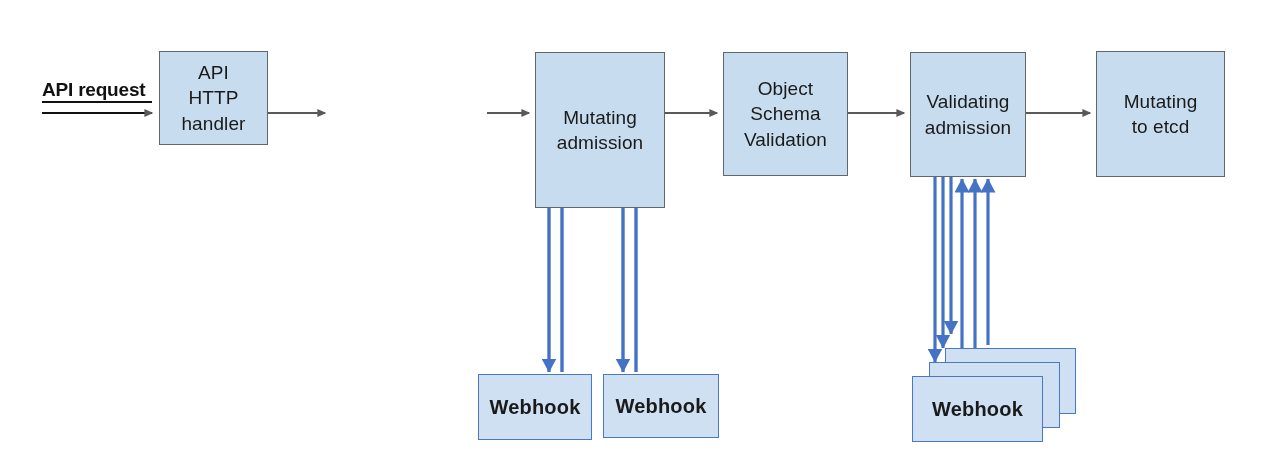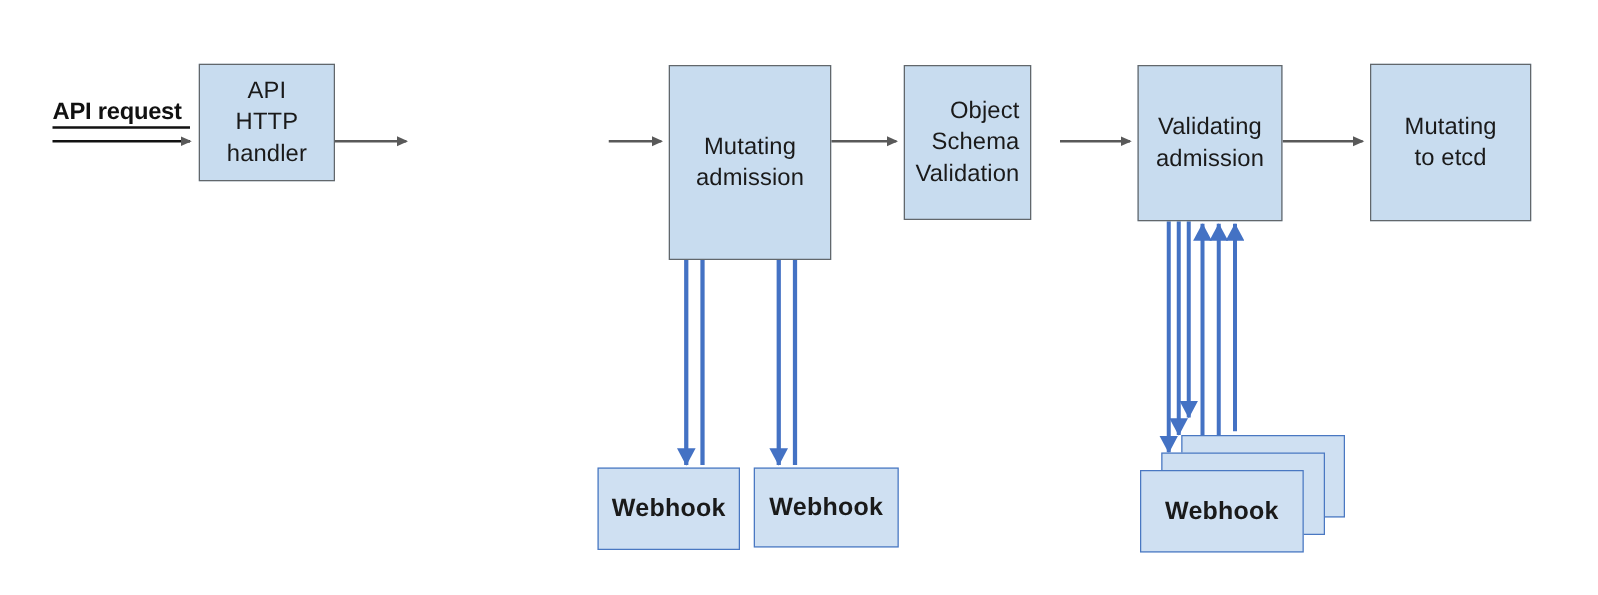--- a/index.html
+++ b/index.html
@@ -121,21 +121,21 @@
   <div class="req-label" style="left:42px; top:79px;">API request</div>
 
   <div class="node" style="left:159px; top:51px; width:109px; height:94px;">API
 HTTP
 handler</div>
 
 
   <div class="node" style="left:535px; top:52px; width:130px; height:156px;">Mutating
 admission</div>
 
-  <div class="node" style="left:723px; top:52px; width:102px; height:124px;text-align:right;">Object
+  <div class="node" style="left:723px; top:52px; width:125px; height:124px;">Object
 Schema
 Validation</div>
 
   <div class="node" style="left:910px; top:52px; width:116px; height:125px;">Validating
 admission</div>
 
   <div class="node" style="left:1096px; top:51px; width:129px; height:126px;">Mutating
 to etcd</div>
 
   <div class="webhook" style="left:478px; top:374px; width:114px; height:66px;">Webhook</div>

